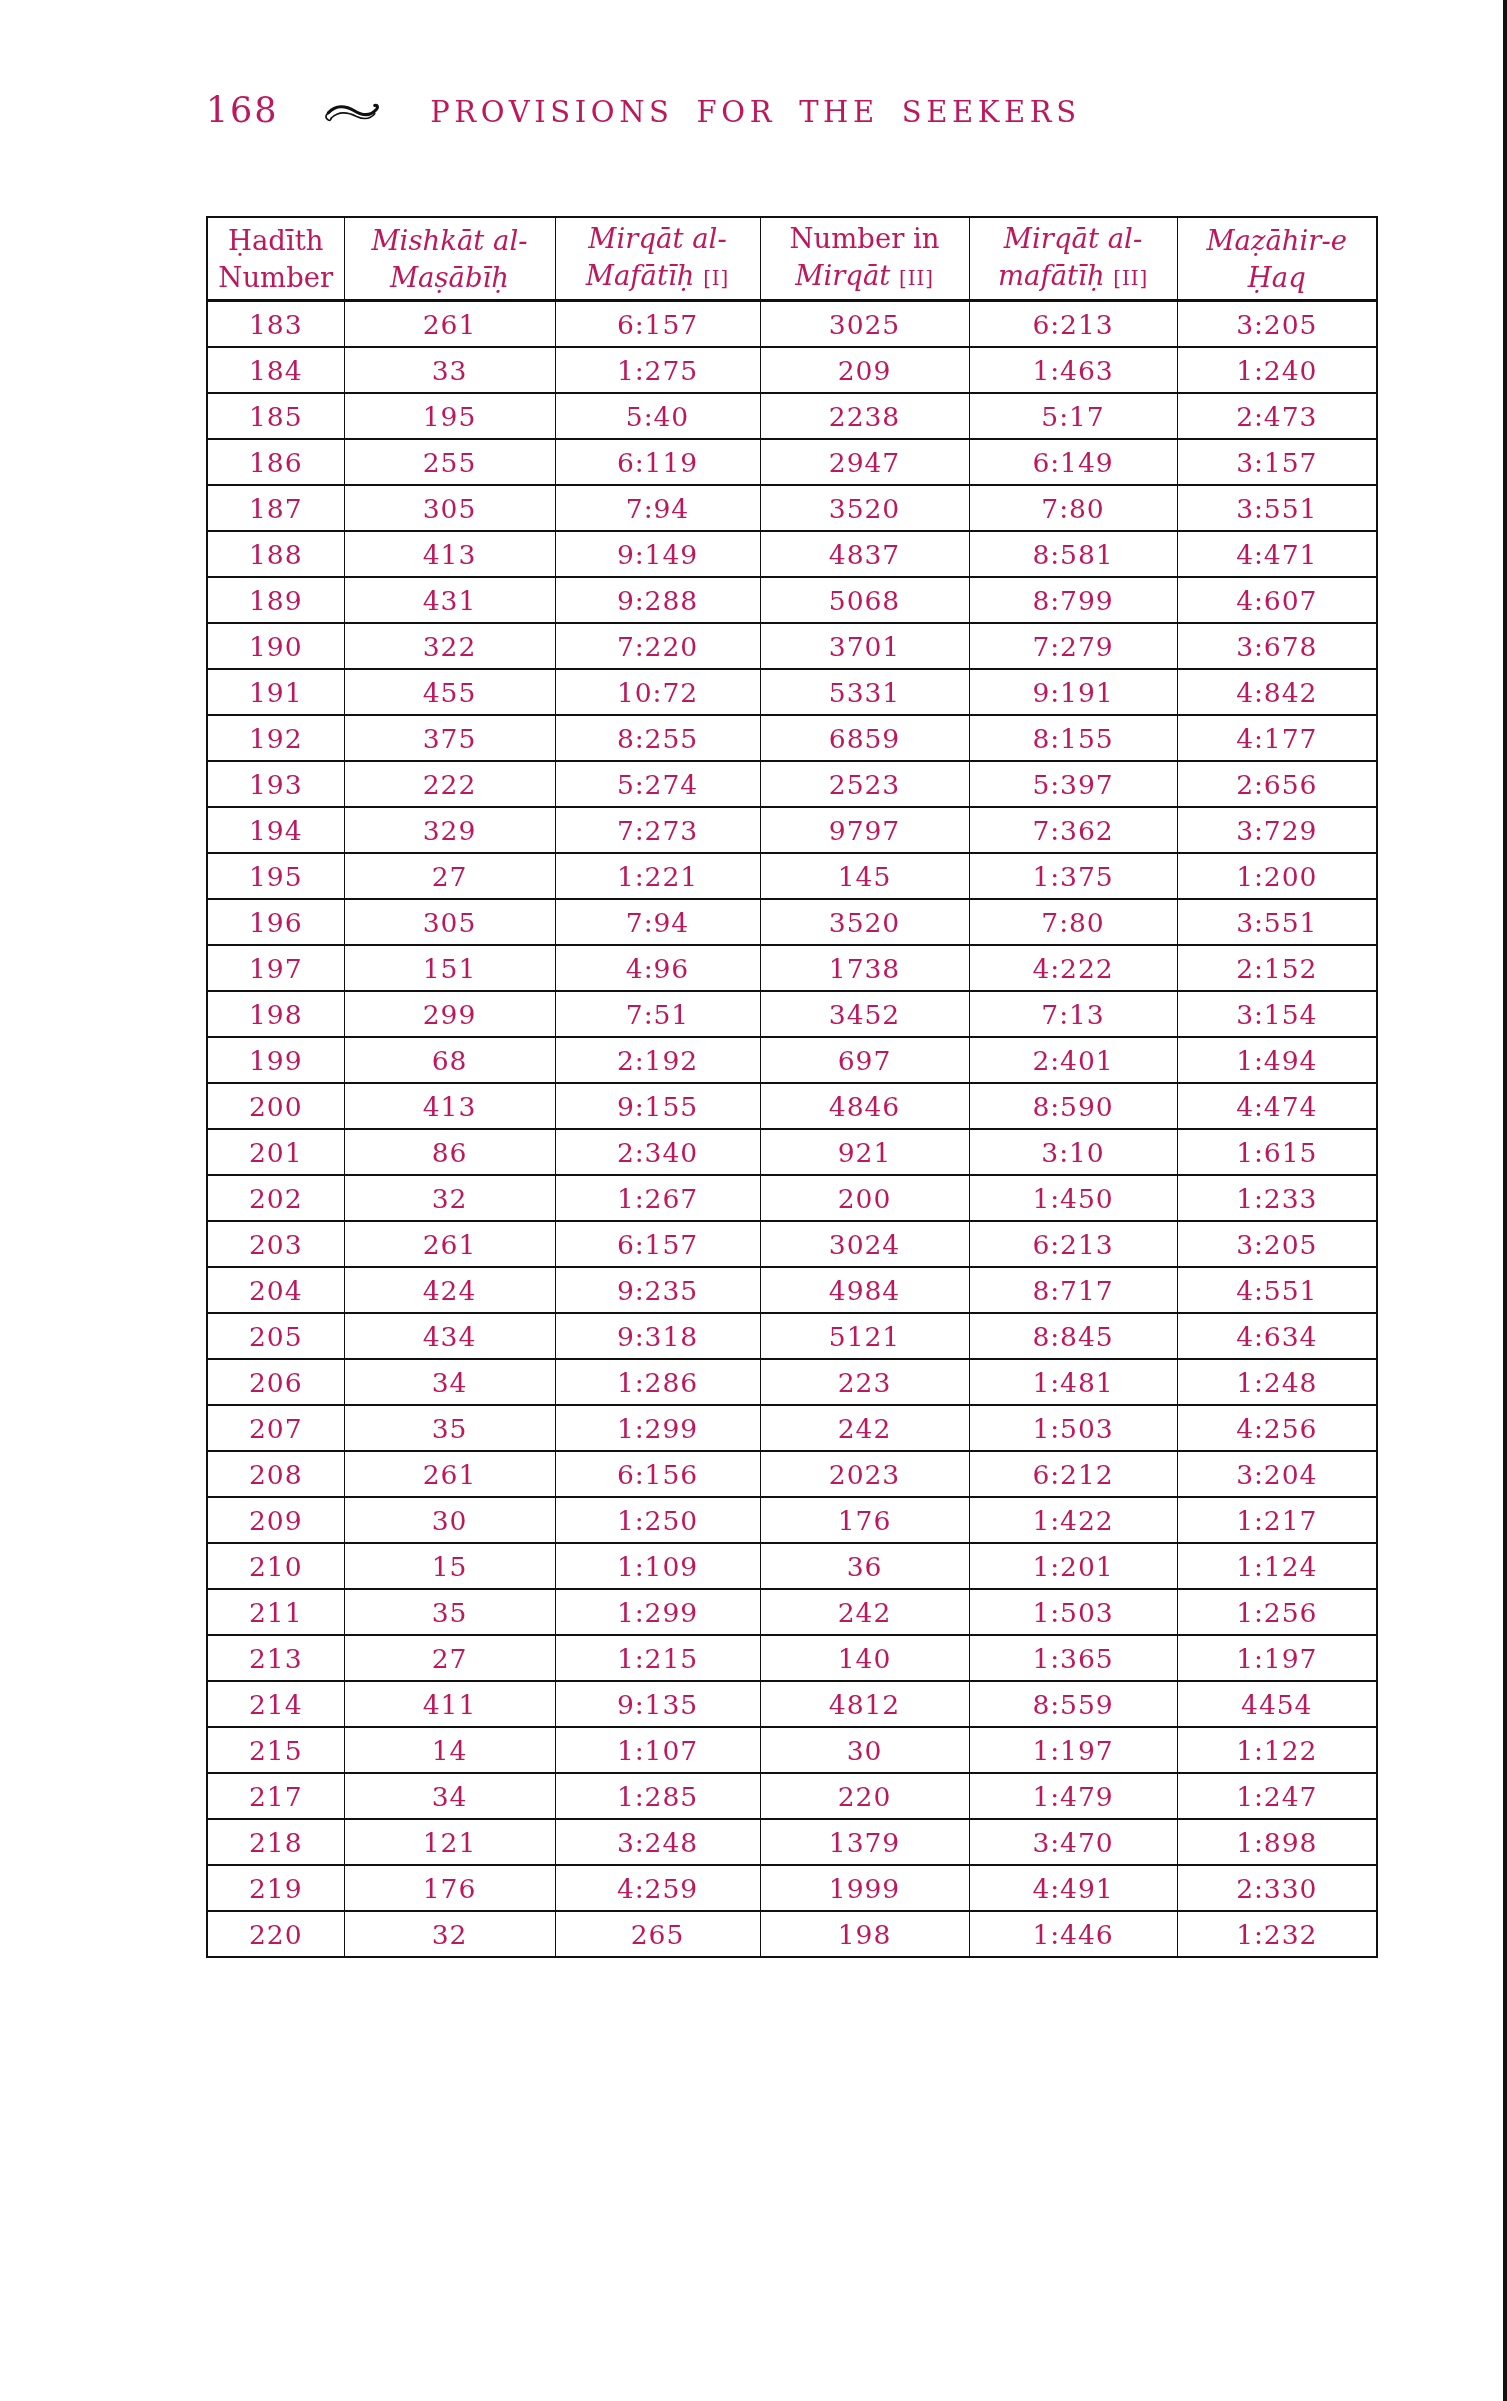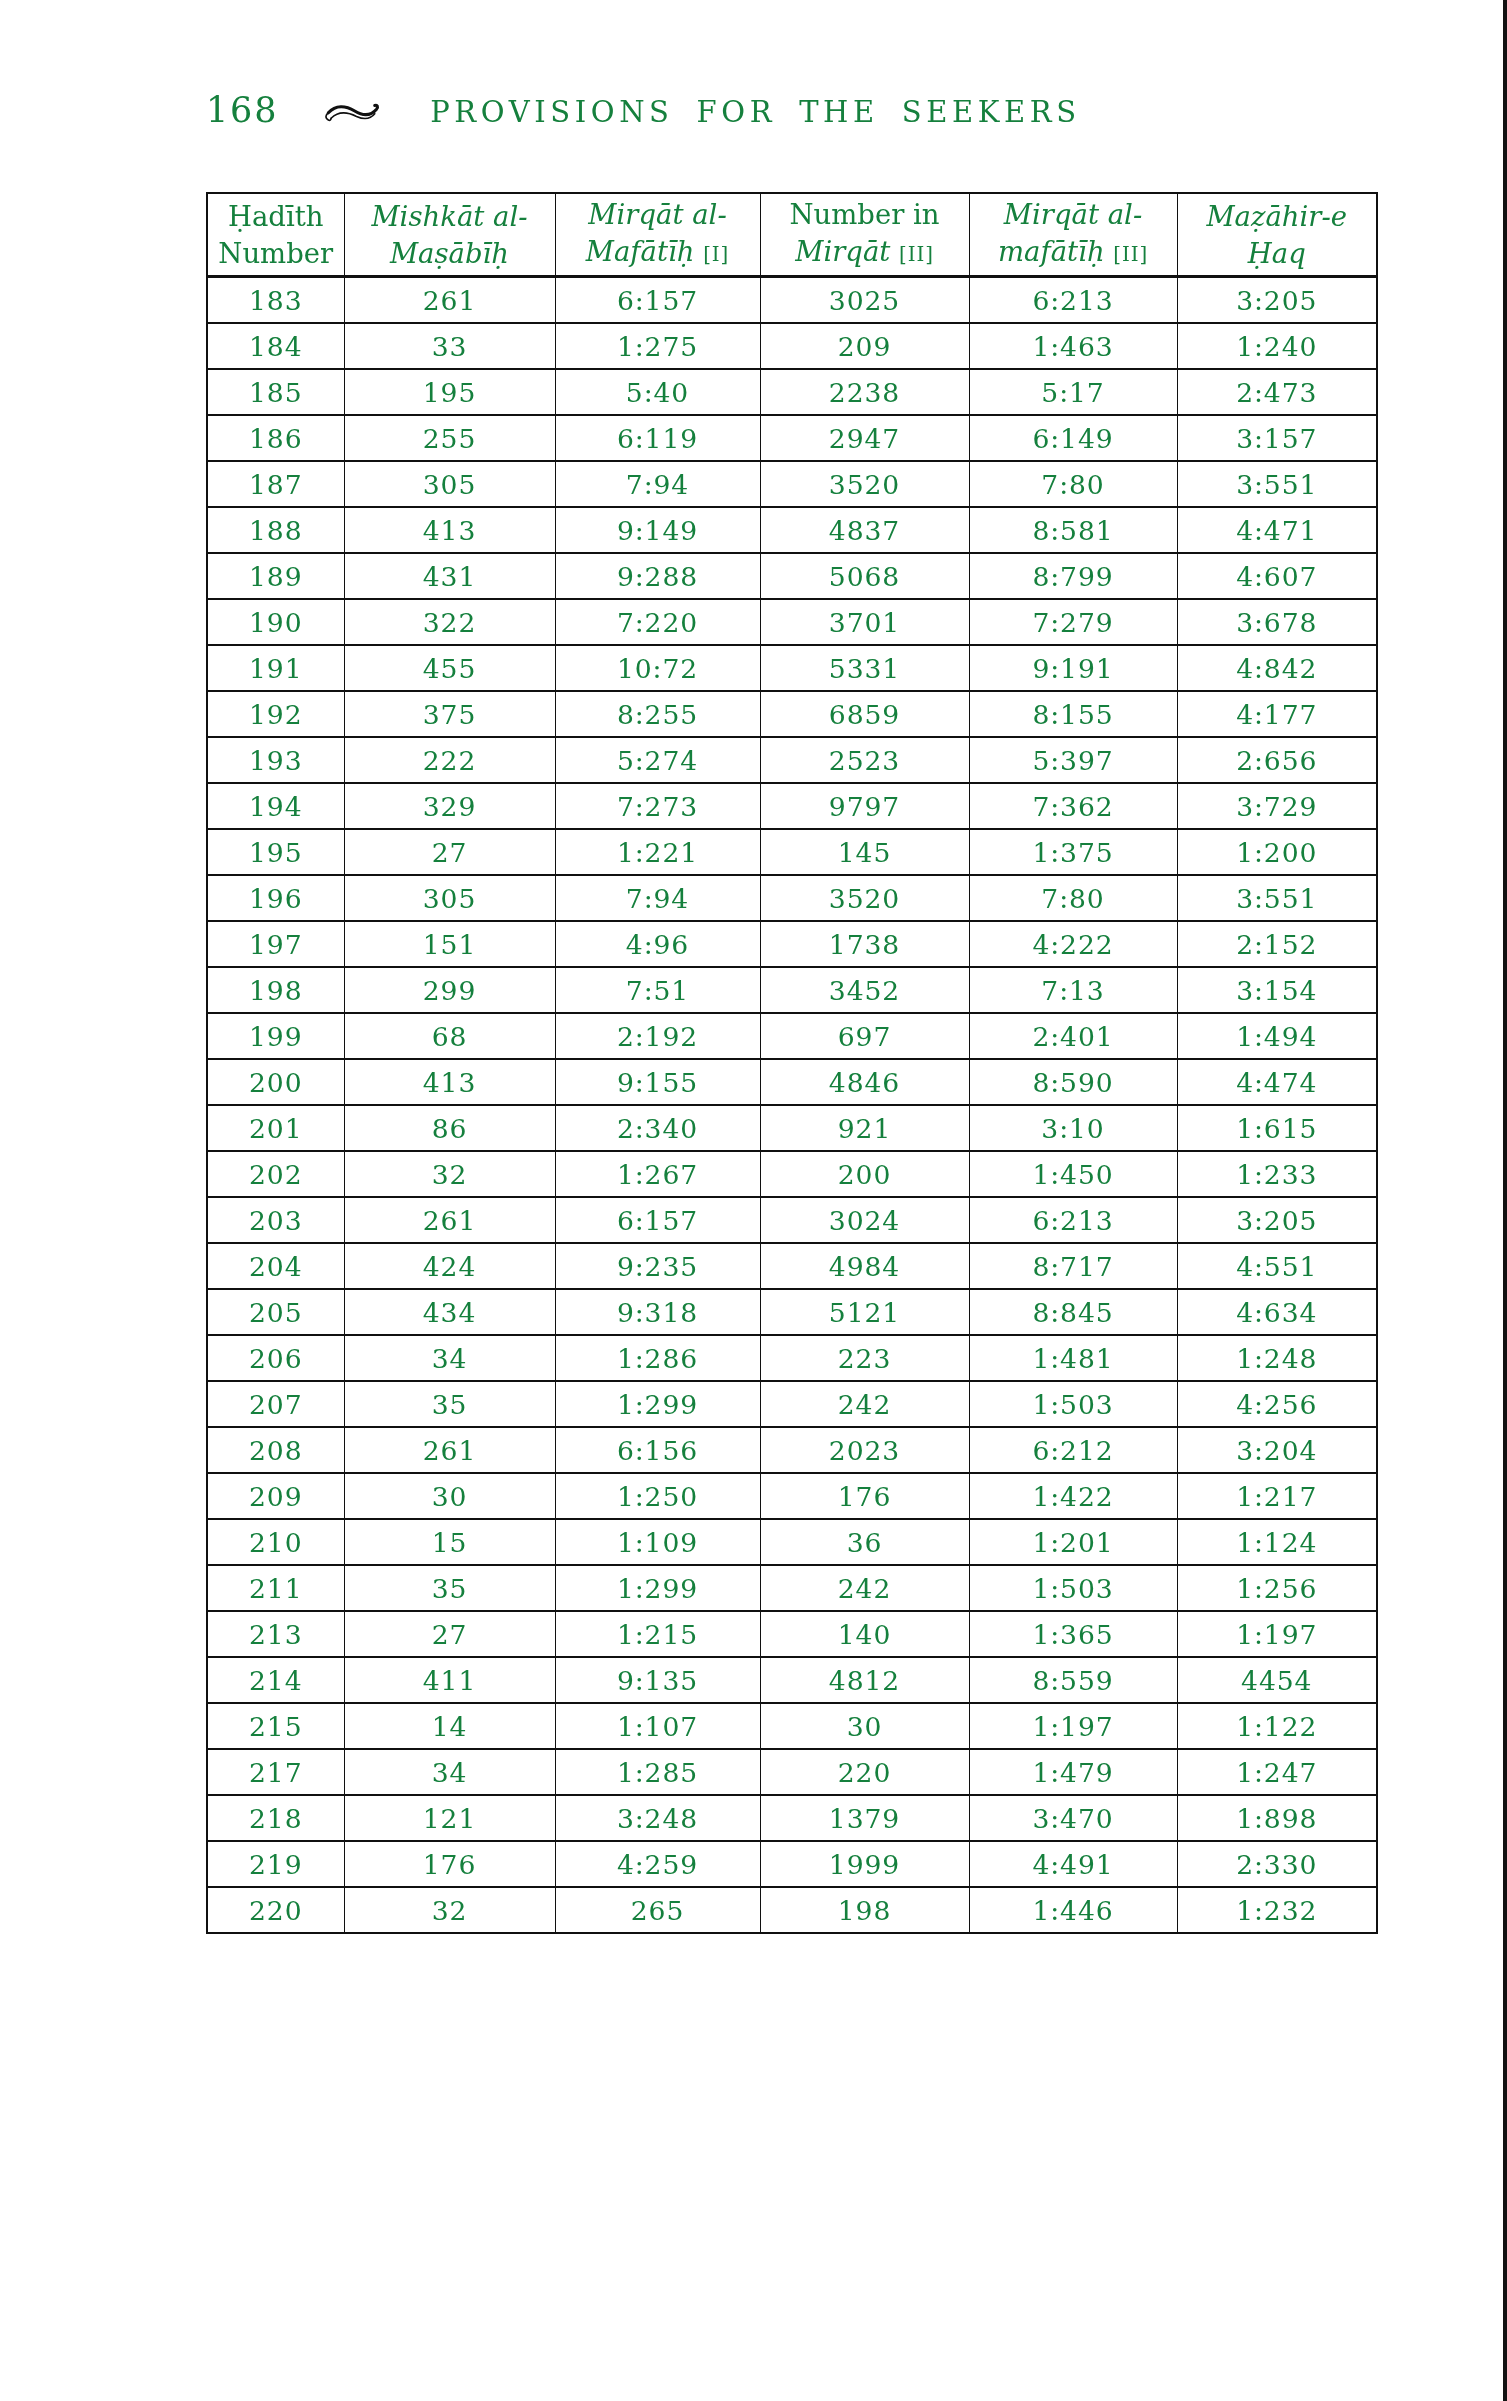--- a/index.html
+++ b/index.html
@@ -2,36 +2,36 @@
 <html style="font-size:14.6px"><head>
 <meta charset="utf-8">
 <style>
   html,body{margin:0;padding:0;background:#e8e8e8;}
   .page{
     position:relative;
     width:1508px;height:2401px;
     background:#ffffff;
     overflow:hidden;
     font-family:"DejaVu Serif","Liberation Serif",serif;
-    color:#15803d;
+    color:#be185d;
   }
   
   .running-header{
     position:absolute;left:206px;top:90px;
     display:flex;align-items:baseline;white-space:nowrap;
   }
   .page-number{font-size:35px;line-height:40px;letter-spacing:1.8px;}
   .ornament{margin-left:44px;align-self:center;transform:translateY(3.7px);}
   .running-title{
     margin-left:48px;font-size:29px;line-height:40px;
     letter-spacing:4.6px;word-spacing:9.2px;
   }
   
   table.concordance{
-    position:absolute;left:206px;top:192px;
+    position:absolute;left:206px;top:216px;
     width:1170px;
     border-collapse:collapse;table-layout:fixed;
     background:#ffffff;
     border-radius:22px;
   }
   table.concordance{border:2.7px solid #101010;}
   table.concordance th,
   table.concordance td{
     border-left:1.8px solid #101010;
     border-right:1.8px solid #101010;

